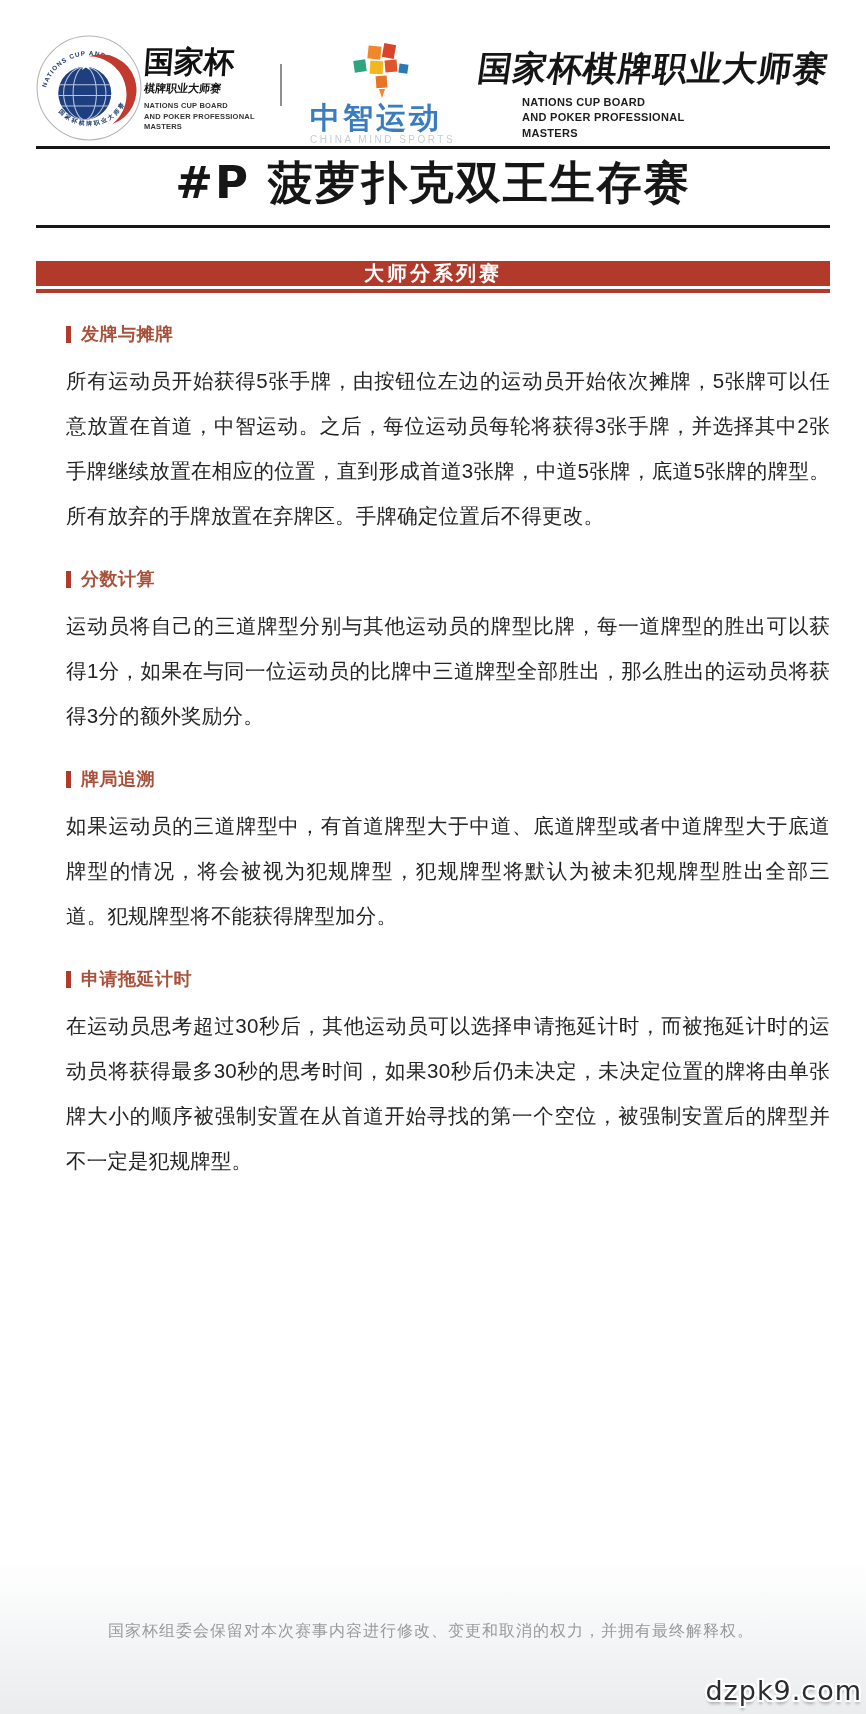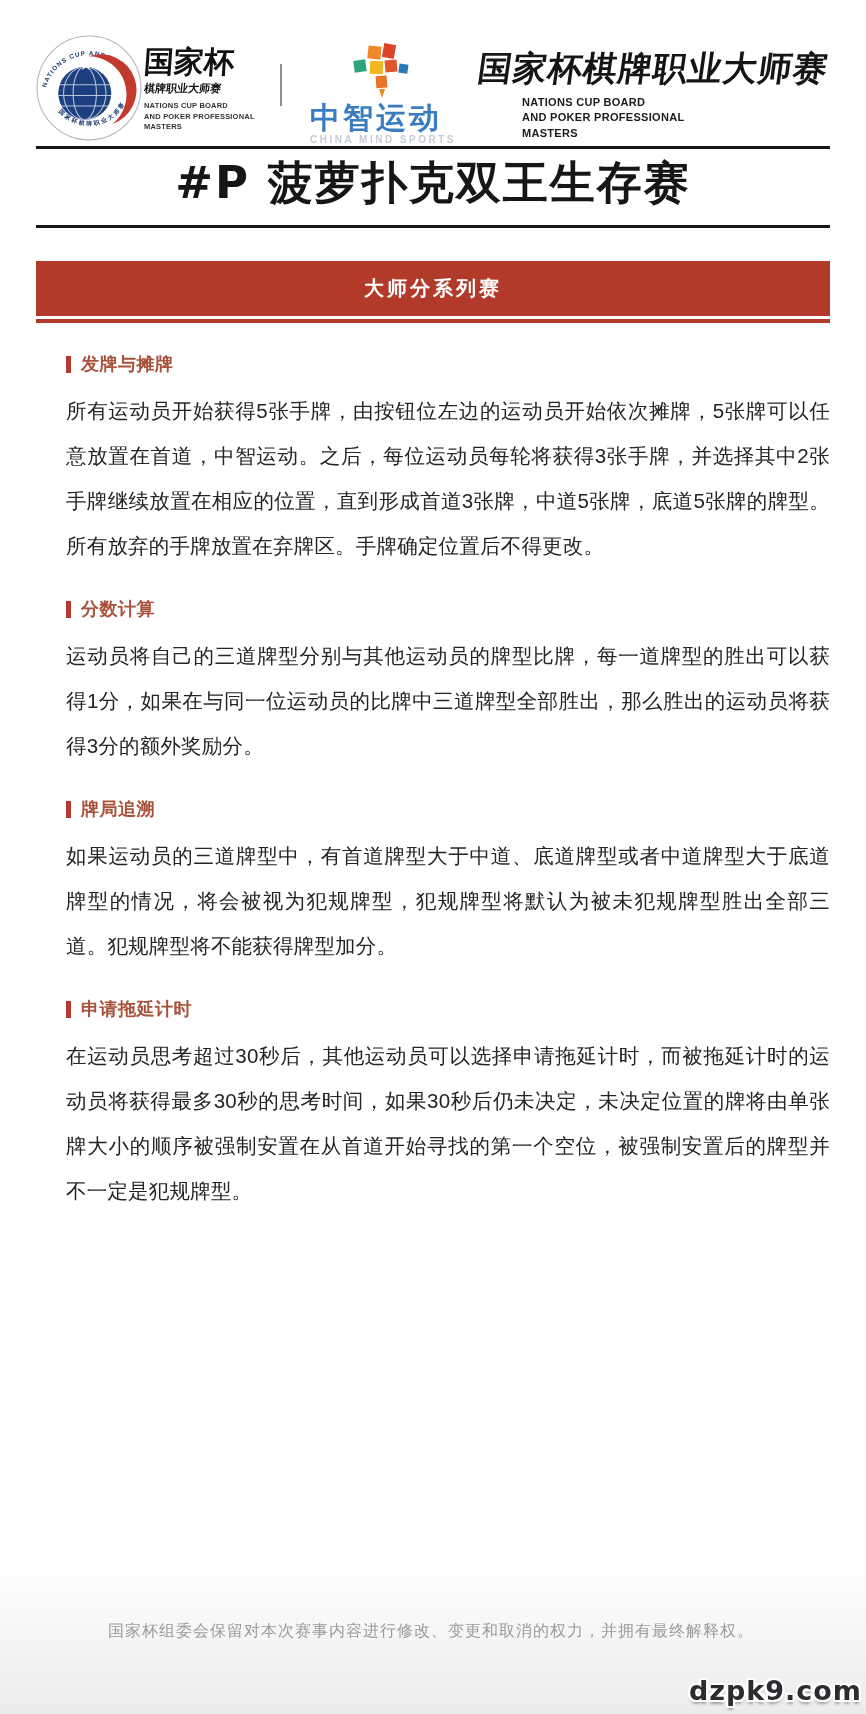--- a/index.html
+++ b/index.html
@@ -36,21 +36,21 @@
     font-weight: 700; font-size: 11px; color: #111; margin-top: 4px;
     transform: skewX(-6deg); white-space: nowrap;
   }
   .cup-sub-en { margin-top: 5px; font-size: 7.5px; font-weight: 700; color: #333; line-height: 1.45; letter-spacing: .2px; }
 
   .logo-divider { width: 2px; height: 42px; background: #8f8f8f; margin: 0 22px 10px 18px; }
 
   .mind-block { display: flex; align-items: center; flex-direction: column; }
   .mind-text { margin-left: 6px; }
   .mind-cn { font-size: 30px; font-weight: 700; color: #3a7cc0; letter-spacing: 3px; line-height: 1; white-space: nowrap; }
-  .mind-en { margin-top: 1px; font-size: 10px; font-weight: 700; color: #c7ccd4; letter-spacing: 2.5px; white-space: nowrap; }
+  .mind-en { margin-top: 1px; font-size: 10px; font-weight: 400; color: #c7ccd4; letter-spacing: 2.5px; white-space: nowrap; }
 
   .masters-block { margin-left: auto; padding-top: 12px; width: 352px; }
   .masters-cn {
     font-family: "DejaVu Serif", "Liberation Serif", serif;
     font-weight: 900; font-size: 34px; color: #151515; line-height: 1.05;
     transform: skewX(-8deg); white-space: nowrap; letter-spacing: 1px;
   }
   .masters-en { margin-top: 8px; margin-left: 44px; font-size: 11px; font-weight: 700; color: #1c1c1c; line-height: 1.4; letter-spacing: .3px; }
 
   
@@ -59,21 +59,21 @@
     text-align: center;
     font-size: 45px; font-weight: 900; color: #161616;
     letter-spacing: 2px; line-height: 1;
     font-family: "DejaVu Sans", "Liberation Sans", sans-serif;
   }
 
   
   .series-banner {
     margin-top: 33px;
     background: #b23a2a;
-    height: 55px;
+    height: 25px;
     display: flex; align-items: center; justify-content: center;
   }
   .series-banner-label { color: #ffffff; font-size: 20px; font-weight: 700; letter-spacing: 3px; }
   .series-underline { margin-top: 3px; height: 4px; background: #b23a2a; }
 
   
   .sections { margin-top: 2px; }
   .section { margin-top: 29px; margin-left: 30px; }
   .section-heading { display: flex; align-items: center; }
   .heading-bar { width: 5px; height: 17px; background: #b23a2a; margin-right: 10px; flex: 0 0 auto; }
@@ -87,21 +87,21 @@
 
   
   .footer-disclaimer {
     position: absolute; left: 0; right: 4px; top: 1621px;
     text-align: center;
     font-size: 16px; color: #9a9a9a; letter-spacing: 1px;
   }
   .watermark {
     position: absolute; right: 4px; bottom: 8px;
     font-family: "DejaVu Sans", sans-serif;
-    font-weight: 700; font-size: 27px; color: #2c2c30; letter-spacing: 1px;
+    font-weight: 400; font-size: 27px; color: #2c2c30; letter-spacing: 1px;
     text-shadow:
       -2px -2px 0 #ffffff, 2px -2px 0 #ffffff, -2px 2px 0 #ffffff, 2px 2px 0 #ffffff,
       -2px 0 0 #ffffff, 2px 0 0 #ffffff, 0 -2px 0 #ffffff, 0 2px 0 #ffffff,
       0 4px 3px rgba(60,60,60,.45);
   }
 </style>
 </head>
 <body>
 
 <div class="page">

